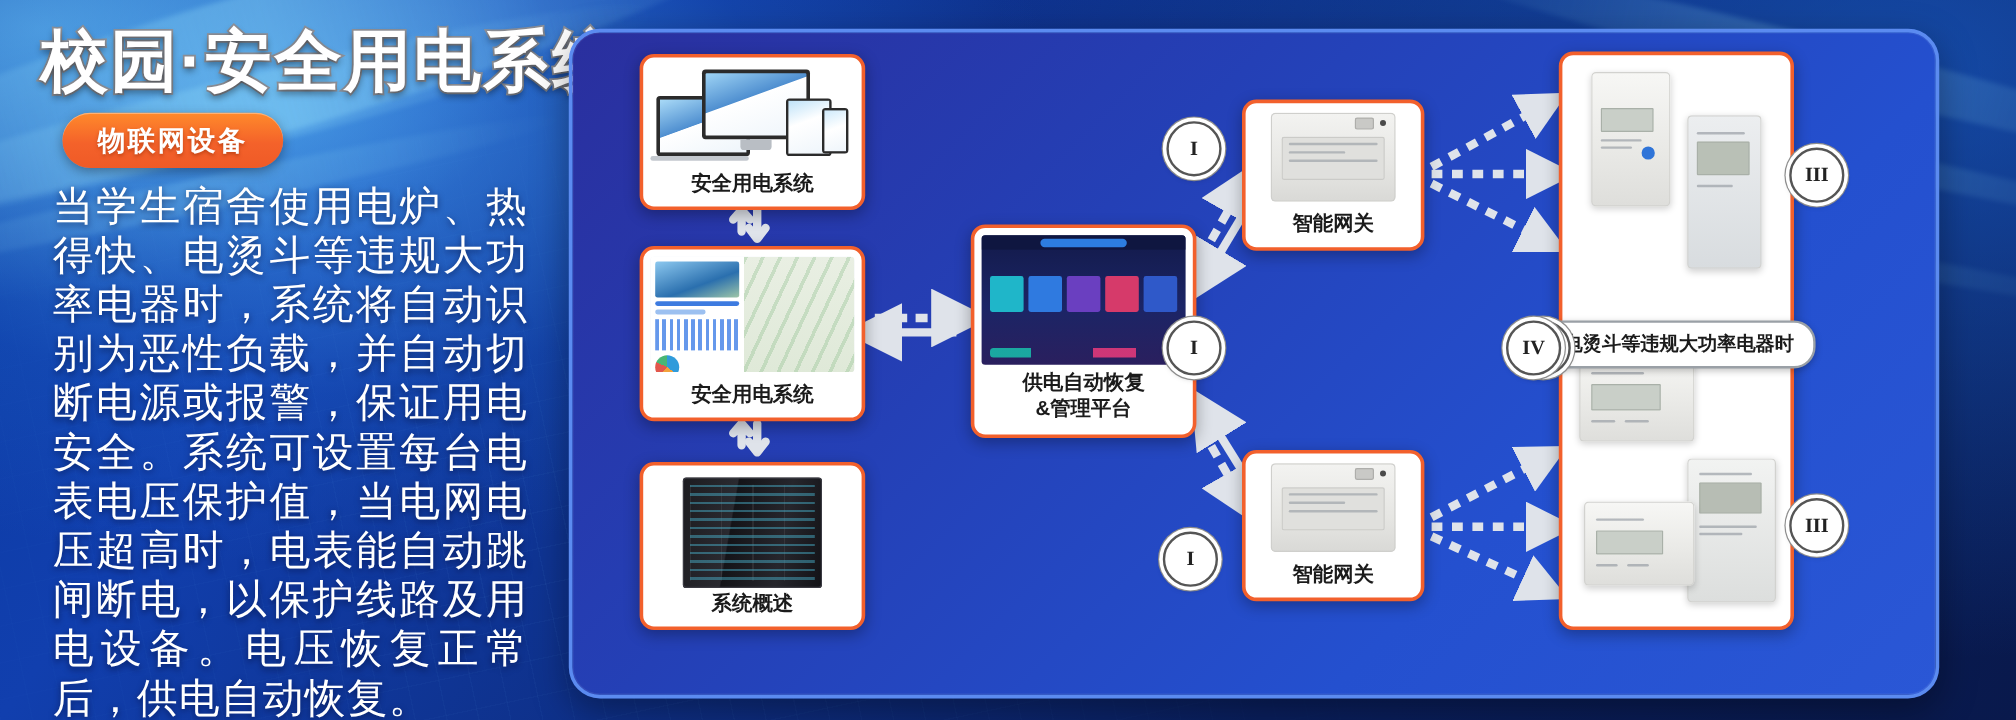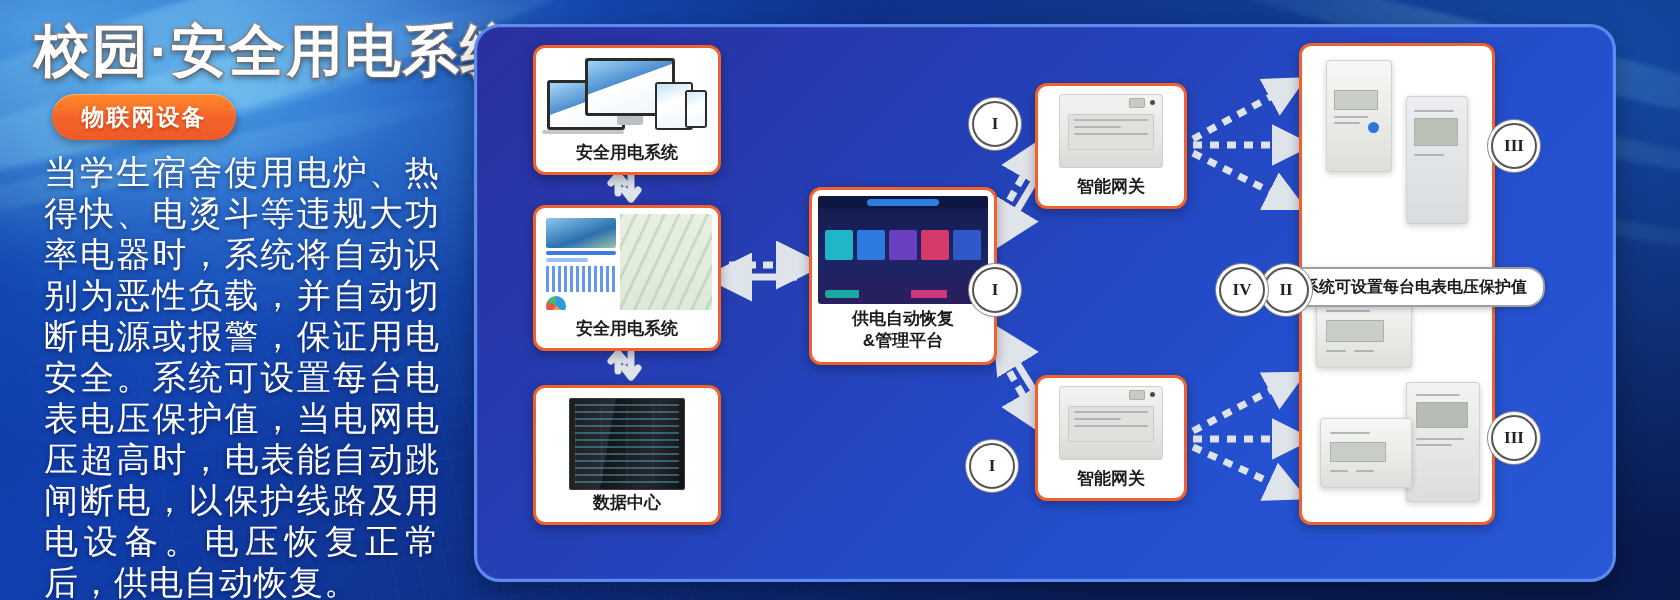--- a/index.html
+++ b/index.html
@@ -256,21 +256,21 @@
 
   <div class="card" id="n-data">
     <div style="position:absolute;left:50%;top:10px;transform:translateX(-50%);width:116px;height:92px;
                 background:linear-gradient(100deg,#1c1c20 0%,#2a2a30 35%,#141418 36%,#26262c 70%,#121216 100%);
                 border-radius:3px;box-shadow:inset 0 0 0 1px #3a3a42;">
       <div style="position:absolute;inset:6px;background:
         repeating-linear-gradient(180deg,rgba(80,200,230,.55) 0 2px, rgba(0,0,0,0) 2px 7px),
         repeating-linear-gradient(90deg,rgba(255,255,255,.10) 0 1px, rgba(0,0,0,0) 1px 26px);
         opacity:.75;"></div>
     </div>
-    <div class="cap">数据中心</div>
+    <div class="cap">系统概述</div>
   </div>
   <div class="badge" style="left:492px;top:416px;">I</div>
 
   <div class="card" id="n-iot">
     <div class="iotimg">
       <div class="top">
           <i></i>
         </div>
       <div class="tiles">
           <b></b>
@@ -348,17 +348,17 @@
         <div class="tag" style="left:10px;top:14px;width:40px;"></div>
         <div class="tag" style="left:10px;top:52px;width:18px;"></div>
         <div class="tag" style="left:36px;top:52px;width:18px;"></div>
         </div>
     </div>
   </div>
 
   <div style="position:absolute;left:790px;top:240px;height:36px;padding:0 16px 0 34px;
               background:#fff;border:2px solid #9aa0a6;border-radius:18px;display:flex;align-items:center;
               box-shadow:0 2px 6px rgba(0,0,0,.25);z-index:8;">
-    <span style="font-size:16px;font-weight:600;color:#1b1b1b;white-space:nowrap;">系统可设置每台电表电压保护值</span>
-  </div>
-  <div class="badge" style="left:742px;top:240px;">IV</div>
+    <span style="font-size:16px;font-weight:600;color:#1b1b1b;white-space:nowrap;">电烫斗等违规大功率电器时</span>
+  </div>
+  <div class="badge" style="left:778px;top:240px;">IV</div>
 
 </div>
 
 </body></html>

